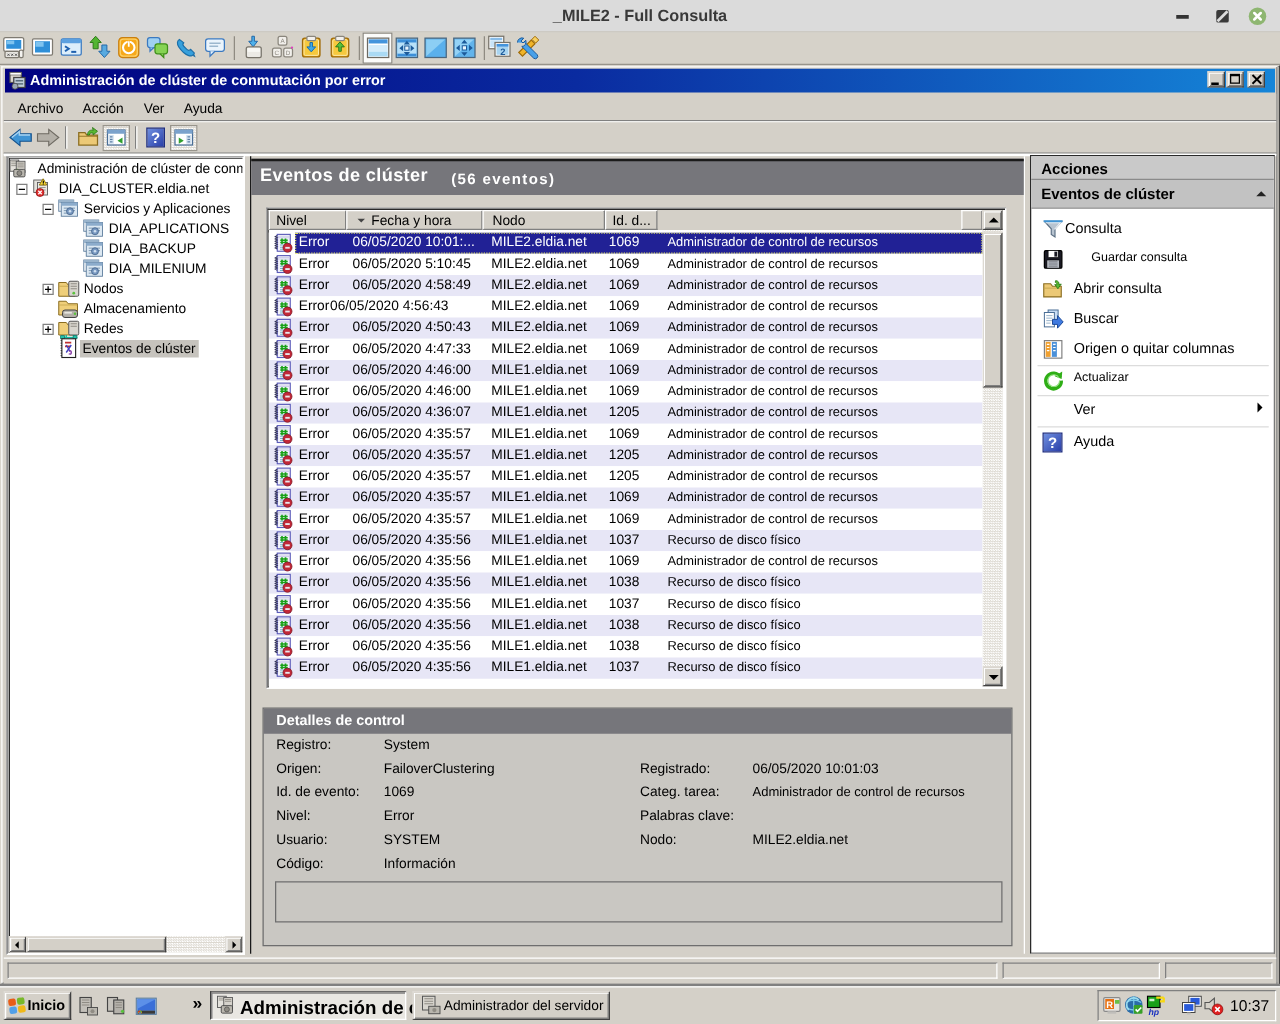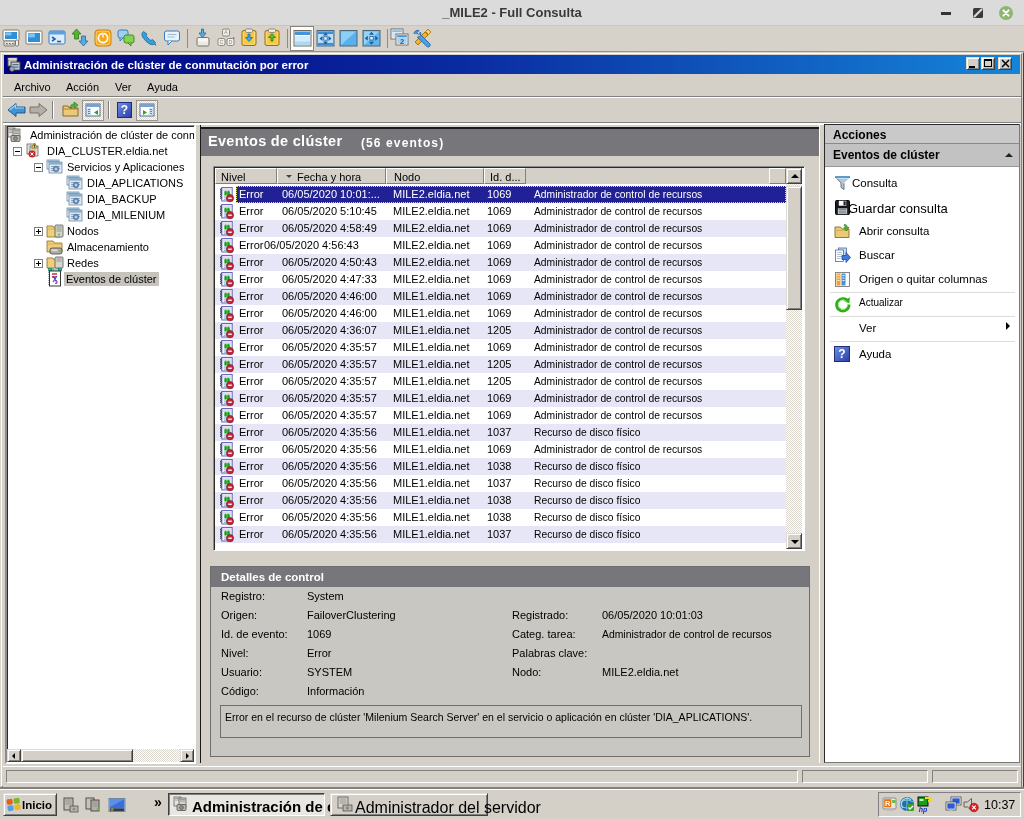--- a/index.html
+++ b/index.html
@@ -795,21 +795,20 @@
 <div class="a tl" style="left:10px;top:118px">Código:</div>
     <div class="a tl" style="left:96px;top:118px">Información</div>
 <div class="a tl" style="left:301px;top:42px">Registrado:</div>
     <div class="a tl" style="left:391px;top:42px">06/05/2020 10:01:03</div>
 <div class="a tl" style="left:301px;top:61px">Categ. tarea:</div>
     <div class="a tl" style="left:391px;top:62px;font-size:10.4px">Administrador de control de recursos</div>
 <div class="a tl" style="left:301px;top:80px">Palabras clave:</div>
 <div class="a tl" style="left:301px;top:99px">Nodo:</div>
     <div class="a tl" style="left:391px;top:99px">MILE2.eldia.net</div>
 <div class="a" style="left:9px;top:138px;width:582px;height:33px;border:1px solid #6e6e6e"></div>
-<div class="a tl" style="left:14px;top:144px;font-size:10.5px">Error en el recurso de clúster 'Milenium Search Server' en el servicio o aplicación en clúster 'DIA_APLICATIONS'.</div>
 </div>
 
 <div class="a" style="left:824px;top:124px;width:196px;height:639px;background:#fff;border:1px solid;border-color:#2a2a2a #7a7a7a #7a7a7a #2a2a2a">
 <div class="a" style="left:0;top:0;width:194px;height:19px;background:#c9c9c9;border-bottom:1px solid #8a8a8a"></div>
 <div class="a tl" style="left:8px;top:3px;font-size:12px;font-weight:bold">Acciones</div>
 <div class="a" style="left:0;top:19px;width:194px;height:23px;background:#c2c2c2;border-bottom:1px solid #989898"></div>
 <div class="a tl" style="left:8px;top:23px;font-size:12px;font-weight:bold">Eventos de clúster</div>
 <div class="tri" style="left:180px;top:28px;border:4px solid transparent;border-bottom-color:#222;border-top-width:0"></div>
 
 <svg class="a" style="left:9px;top:50px" width="17" height="17" viewBox="0 0 17 17">
@@ -818,21 +817,21 @@
       <path d="M1 2 H16" stroke="#3f94d4" stroke-width="1.6"></path>
     </svg>
 <div class="a tl" style="left:27px;top:52px;font-size:11.5px">Consulta</div>
 <svg class="a" style="left:9px;top:74px" width="17" height="17" viewBox="0 0 17 17">
       <rect x="1.5" y="1.5" width="14" height="14" rx="1" fill="#1a1a24" stroke="#000"></rect>
       <rect x="4.5" y="1.5" width="8" height="5.5" fill="#fff" stroke="#000" stroke-width=".5"></rect>
       <rect x="9.5" y="2.3" width="2.2" height="4" fill="#1a1a24"></rect>
       <rect x="3.5" y="9" width="10" height="6.5" fill="#b8bcc4" stroke="#000" stroke-width=".5"></rect>
       <path d="M5 10.5 h7 M5 12.2 h7 M5 13.9 h7" stroke="#6a6e76" stroke-width=".7"></path>
     </svg>
-<div class="a tl" style="left:23px;top:76px;font-size:13px">Guardar consulta</div>
+<div class="a tl" style="left:48px;top:76px;font-size:10px">Guardar consulta</div>
 <svg class="a" style="left:9px;top:98px" width="17" height="17" viewBox="0 0 17 17">
       <path d="M1 4 H6.5 L8 6 H15 V14.5 H1 Z" fill="#ecc976" stroke="#8a6d20" stroke-width=".9"></path>
       <path d="M1 7.5 H15" stroke="#c8a850" stroke-width=".8"></path>
       <path d="M10.5 1.5 C12.5 1.5 13.5 3 13.2 4.8 L15 4.2 L12.3 8 L9.8 4.6 L11.4 4.9 C11.5 3.6 11.2 3 10.2 2.8 Z" fill="#58b832" stroke="#2e7a18" stroke-width=".7"></path>
     </svg>
 <div class="a tl" style="left:34px;top:100px;font-size:11.5px">Abrir consulta</div>
 <svg class="a" style="left:9px;top:122px" width="17" height="17" viewBox="0 0 17 17">
       <rect x="4.5" y="1" width="8" height="10.5" fill="#c8dcf4" stroke="#4a6e96" stroke-width=".8"></rect>
       <rect x="1.5" y="3" width="8" height="11.5" fill="#fff" stroke="#4a6e96" stroke-width=".8"></rect>
       <path d="M3 5.5 h5 M3 7.5 h5 M3 9.5 h5 M3 11.5 h3.5" stroke="#9ab4cc" stroke-width=".8"></path>
@@ -910,21 +909,21 @@
     <circle cx="8.5" cy="11.5" r="2" fill="#8f8c84" stroke="#444" stroke-width=".5"></circle>
   </svg>
 <div class="a tl" style="left:192px;top:798px;font-weight:bold;font-size:15px">Administración de cl...</div>
 <div class="a btn3d" style="left:330px;top:793px;width:158px;height:23px"></div>
 <svg class="a" style="left:336px;top:796px" width="17" height="16" viewBox="0 0 17 16">
     <rect x="2" y="1" width="10" height="11" fill="#d8d5ce" stroke="#555" stroke-width=".8"></rect>
     <path d="M3.5 3 h7 M3.5 5 h7 M3.5 7 h7" stroke="#8f8c84" stroke-width=".9"></path>
     <rect x="7" y="9" width="9" height="6" fill="#b9b6ae" stroke="#444" stroke-width=".7"></rect>
     <circle cx="11.5" cy="12" r="1.7" fill="#8f8c84"></circle>
   </svg>
-<div class="a tl" style="left:355px;top:799px;font-size:16px">Administrador del servidor</div>
+<div class="a tl" style="left:355px;top:799px;font-size:11px">Administrador del servidor</div>
 
 <div class="a" style="left:878px;top:792px;width:143px;height:25px;border:1px solid;border-color:#808080 #fff #fff #808080"></div>
 <svg class="a" style="left:882px;top:796px" width="16" height="16" viewBox="0 0 16 16">
     <rect x="1" y="2" width="13" height="11" rx="1" fill="#e8e6e2" stroke="#8a8a8a"></rect>
     <rect x="2.2" y="3.2" width="7" height="8" fill="#e87010"></rect>
     <text x="5.8" y="10" font-size="7.5" font-weight="bold" text-anchor="middle" fill="#fff" font-family="Liberation Sans">R</text>
     <rect x="10" y="4" width="3.6" height="3" fill="#68c048"></rect>
     <rect x="4" y="13" width="7" height="2" fill="#c0beba"></rect>
   </svg>
 <svg class="a" style="left:899px;top:796px" width="16" height="16" viewBox="0 0 16 16">

